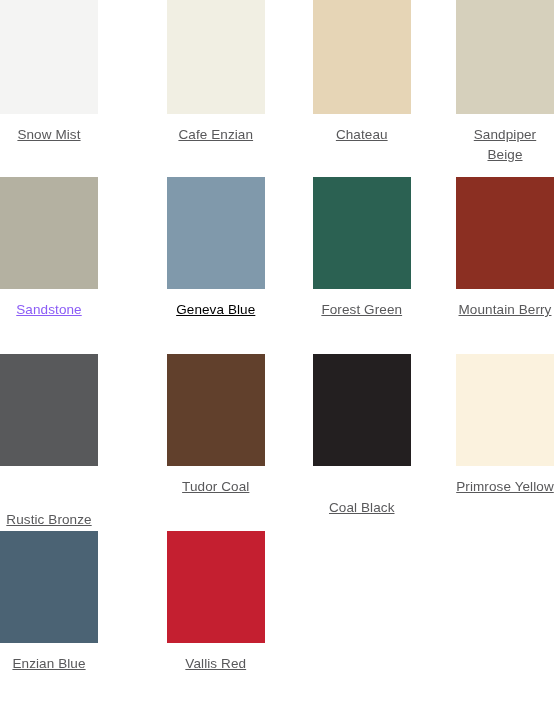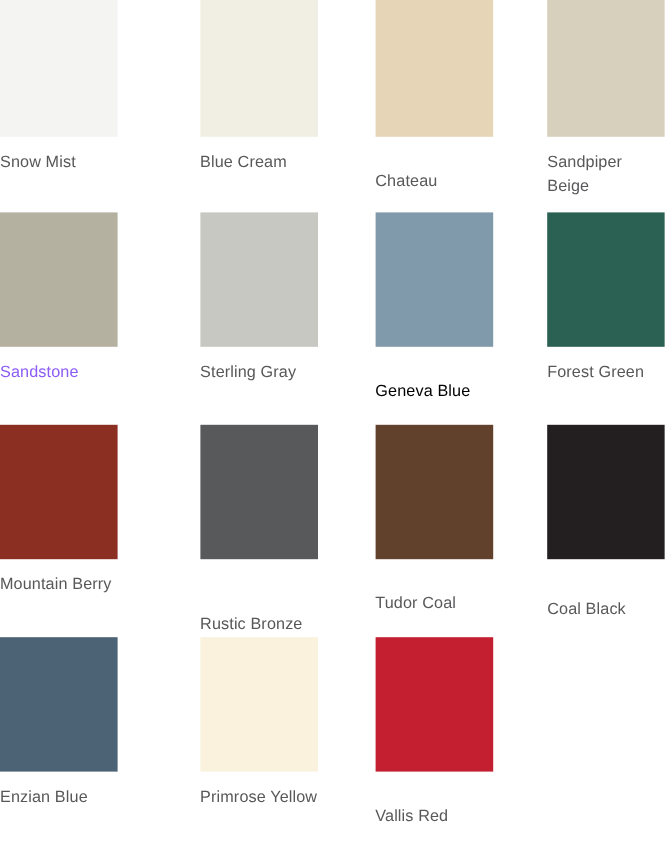--- a/index.html
+++ b/index.html
@@ -30,76 +30,73 @@
     position: relative;
     display: flex;
     flex-direction: column;
     align-items: center;
     box-sizing: border-box;
   }
 
   
   .swatch-cell:nth-child(4n+1) { align-items: flex-start; padding-left: 0px; }
   .swatch-cell:nth-child(4n+2) { align-items: center; padding-left: 16px; }
-  .swatch-cell:nth-child(4n+3) { align-items: center; padding-left: 31px; gap: 16px; }
+  .swatch-cell:nth-child(4n+3) { align-items: center; padding-left: 31px; }
   .swatch-cell:nth-child(4n+0) { align-items: flex-end; padding-right: 0px; }
 
   .swatch-chip {
     width: 98px;
     height: 114px;
     display: block;
   }
 
   
   .row-2 .swatch-chip,
   .row-3 .swatch-chip,
   .row-4 .swatch-chip {
     height: 112px;
   }
 
   .swatch-label {
     width: 98px;
     margin-top: 11px;
-    text-align: left;
+    text-align: center;
     font-size: 13.5px;
     line-height: 20px;
     color: #58585a;
     letter-spacing: 0.1px;
     word-wrap: break-word;
+    text-decoration: underline;
   }
 </style>
 </head>
 <body style="background: rgb(255, 255, 255);">
 
 <div id="palette-grid">
 
   <div class="swatch-cell row-1">
     <div class="swatch-chip" style="background-color: rgb(244, 244, 243);"></div>
     <div class="swatch-label" style="color: rgb(88, 88, 90);">Snow Mist</div>
   </div>
   <div class="swatch-cell row-1">
     <div class="swatch-chip" style="background-color: rgb(241, 239, 227);"></div>
-    <div class="swatch-label" style="color: rgb(88, 88, 90);">Blue Cream</div>
+    <div class="swatch-label" style="color: rgb(88, 88, 90);">Cafe Enzian</div>
   </div>
   <div class="swatch-cell row-1">
     <div class="swatch-chip" style="background-color: rgb(230, 213, 182);"></div>
     <div class="swatch-label" style="color: rgb(88, 88, 90);">Chateau</div>
   </div>
   <div class="swatch-cell row-1">
     <div class="swatch-chip" style="background-color: rgb(214, 208, 188);"></div>
     <div class="swatch-label" style="color: rgb(88, 88, 90);">Sandpiper Beige</div>
   </div>
 
   <div class="swatch-cell row-2">
     <div class="swatch-chip" style="background-color: rgb(180, 177, 161);"></div>
     <div class="swatch-label" style="color: #8b5cf6;">Sandstone</div>
-  </div>
-  <div class="swatch-cell row-2">
-    <div class="swatch-chip" style="background-color: rgb(199, 200, 193);"></div>
-    <div class="swatch-label" style="color: rgb(88, 88, 90);">Sterling Gray</div>
   </div>
   <div class="swatch-cell row-2">
     <div class="swatch-chip" style="background-color: rgb(128, 153, 171);"></div>
     <div class="swatch-label" style="color: #000000;">Geneva Blue</div>
   </div>
 
   <div class="swatch-cell row-3">
     <div class="swatch-chip" style="background-color: rgb(43, 97, 82);"></div>
     <div class="swatch-label" style="color: rgb(88, 88, 90);">Forest Green</div>
   </div>
@@ -114,25 +111,25 @@
   <div class="swatch-cell row-3">
     <div class="swatch-chip" style="background-color: rgb(97, 64, 44);"></div>
     <div class="swatch-label" style="color: rgb(88, 88, 90);">Tudor Coal</div>
   </div>
 
   <div class="swatch-cell row-4">
     <div class="swatch-chip" style="background-color: rgb(35, 31, 32);"></div>
     <div class="swatch-label" style="color: rgb(88, 88, 90); margin-top: 32px;">Coal Black</div>
   </div>
   <div class="swatch-cell row-4">
+    <div class="swatch-chip" style="background-color: rgb(251, 242, 222);"></div>
+    <div class="swatch-label" style="color: rgb(88, 88, 90);">Primrose Yellow</div>
+  </div>
+  <div class="swatch-cell row-4">
     <div class="swatch-chip" style="background-color: rgb(75, 99, 116);"></div>
     <div class="swatch-label" style="color: rgb(88, 88, 90);">Enzian Blue</div>
-  </div>
-  <div class="swatch-cell row-4">
-    <div class="swatch-chip" style="background-color: rgb(251, 242, 222);"></div>
-    <div class="swatch-label" style="color: rgb(88, 88, 90);">Primrose Yellow</div>
   </div>
   <div class="swatch-cell row-4">
     <div class="swatch-chip" style="background-color: rgb(196, 31, 48);"></div>
     <div class="swatch-label" style="color: rgb(88, 88, 90);">Vallis Red</div>
   </div>
 
 </div>
 
 </body></html>

